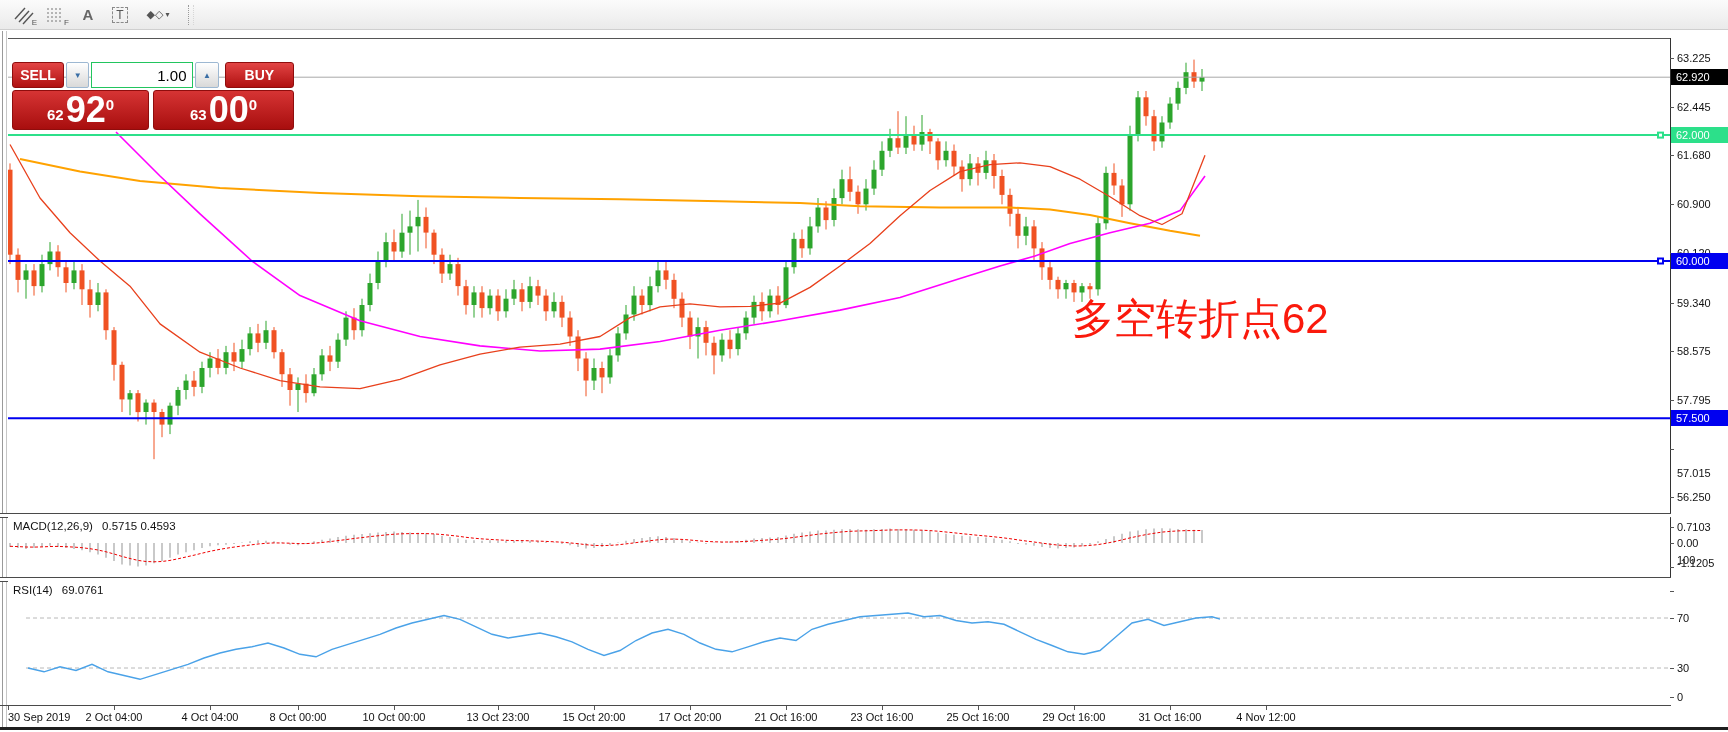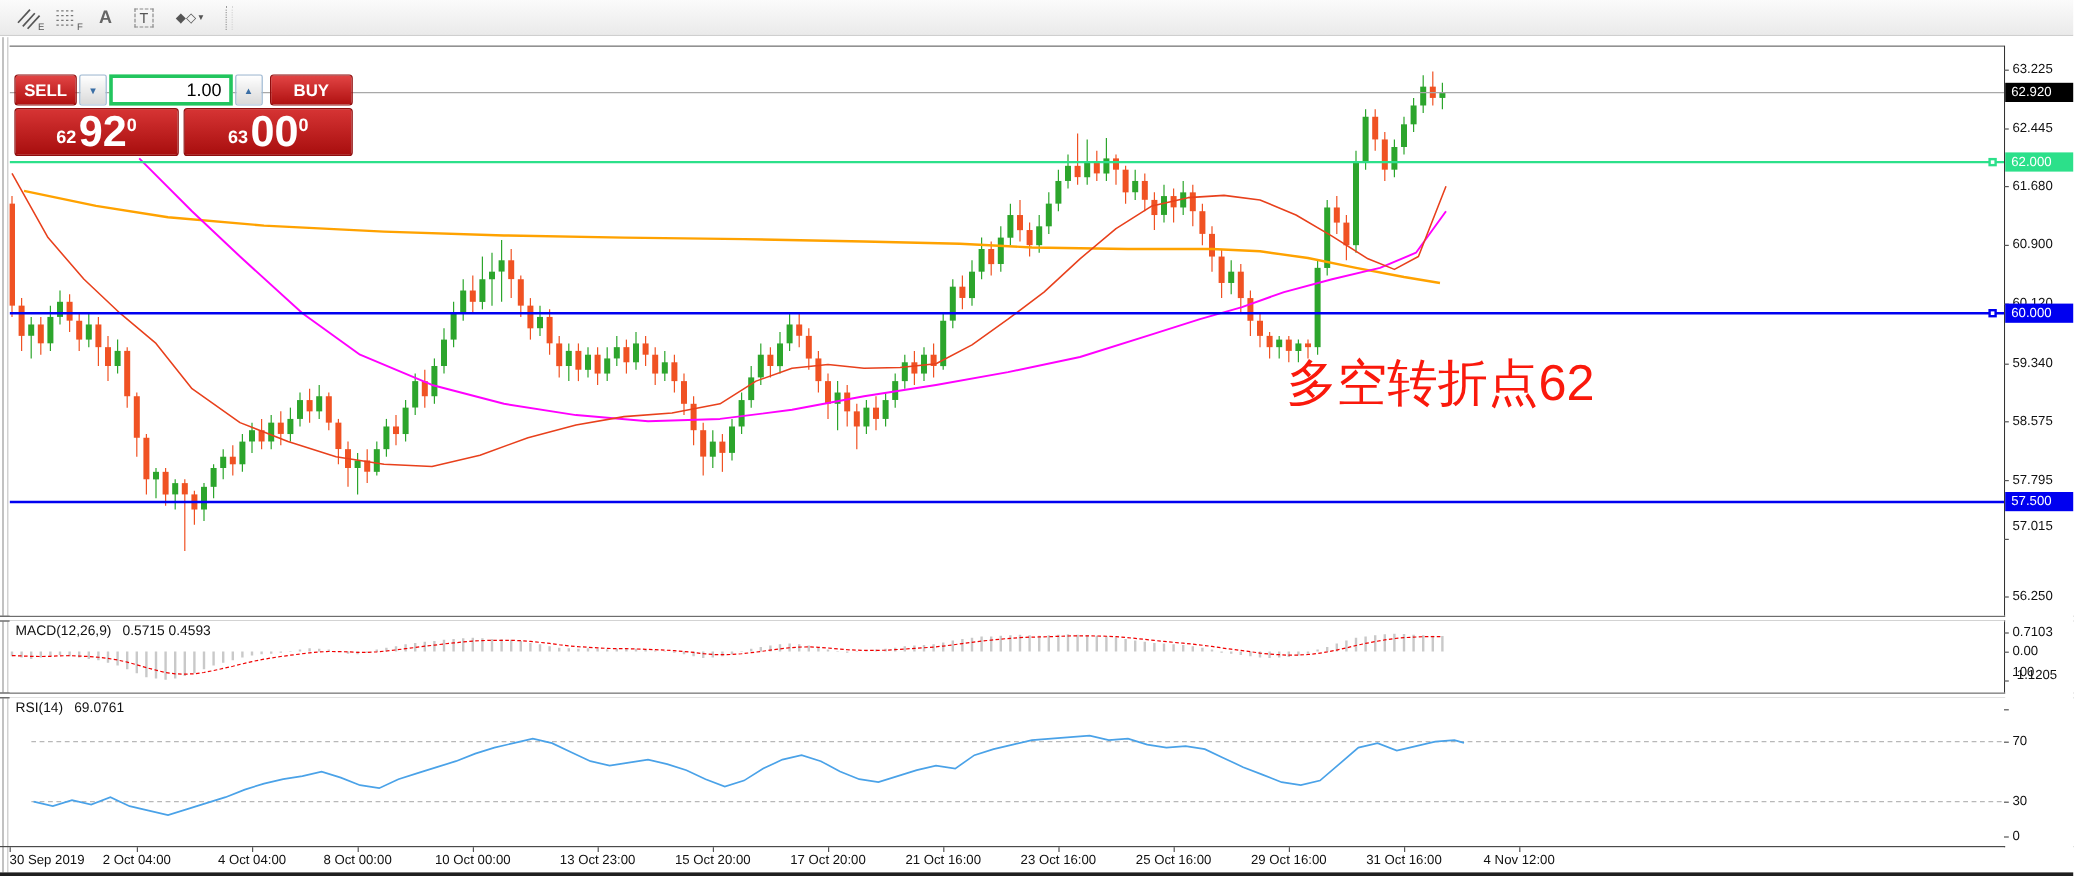--- a/index.html
+++ b/index.html
@@ -34,21 +34,21 @@
   
   .chead{position:absolute;left:14px;top:40px;font-size:12px;font-weight:700;color:#000;white-space:nowrap;}
   .chead .arr{font-size:9px;margin-right:5px;}
   
   .tp{position:absolute;left:12px;top:62px;width:282px;}
   .tprow1{display:flex;height:26px;gap:2px;}
   .redbtn{background:linear-gradient(#e24444,#b01111);border:1px solid #8f0d0d;border-radius:3px;
           color:#fff;font-size:14px;font-weight:700;display:flex;align-items:center;justify-content:center;}
   .spinbtn{width:22px;background:linear-gradient(#fff,#d9d9d9);border:1px solid #9db8d2;border-radius:2px;
            color:#3a6ea5;font-size:8px;display:flex;align-items:center;justify-content:center;}
-  .vol{width:106px;background:#fff;border:3px solid #22c55e;font-size:15px;color:#000;
+  .vol{width:106px;background:#fff;border:1px solid #22c55e;font-size:15px;color:#000;
        display:flex;align-items:center;justify-content:flex-end;padding-right:6px;box-sizing:border-box;}
   .tprow2{display:flex;margin-top:2px;height:40px;gap:4px;}
   .pxbox{background:linear-gradient(#d63434,#a80e0e);border:1px solid #8f0d0d;border-radius:3px;color:#fff;
          display:flex;align-items:flex-end;justify-content:center;padding-bottom:2px;}
   .px-small{font-size:15px;font-weight:700;margin:0 2px 4px 0;}
   .px-big{font-size:36px;font-weight:700;line-height:34px;}
   .px-sup{font-size:15px;font-weight:700;position:relative;top:-14px;}
   
   .anno{position:absolute;left:1072px;top:291px;font-size:42px;font-weight:400;white-space:nowrap;}
   .corner{position:absolute;left:1701px;top:33px;width:24px;height:15px;background:#000;
@@ -612,21 +612,21 @@
       <div class="axlbl" style="left: 6px; top: 166.333px;">60.900</div>
       <div class="axtick" style="left: -1px; top: 222.426px;"></div>
       <div class="axlbl" style="left: 6px; top: 215.426px;">60.120</div>
       <div class="axtick" style="left: -1px; top: 271.518px;"></div>
       <div class="axlbl" style="left: 6px; top: 264.518px;">59.340</div>
       <div class="axtick" style="left: -1px; top: 319.666px;"></div>
       <div class="axlbl" style="left: 6px; top: 312.666px;">58.575</div>
       <div class="axtick" style="left: -1px; top: 368.759px;"></div>
       <div class="axlbl" style="left: 6px; top: 361.759px;">57.795</div>
       <div class="axtick" style="left: -1px; top: 417.851px;"></div>
-      <div class="axlbl" style="left: 6px; top: 401px;">57.015</div>
+      <div class="axlbl" style="left: 6px; top: 435px;">57.015</div>
       <div class="axtick" style="left: -1px; top: 466px;"></div>
       <div class="axlbl" style="left: 6px; top: 459px;">56.250</div>
       <div class="badge" style="left: 0px; top: 96.1003px; background: rgb(44, 224, 138);">62.000</div>
       <div class="badge" style="left: 0px; top: 221.978px; background: rgb(0, 0, 240);">60.000</div>
       <div class="badge" style="left: 0px; top: 379.326px; background: rgb(0, 0, 240);">57.500</div>
       <div class="badge" style="left: 0px; top: 38.1964px; background: rgb(0, 0, 0);">62.920</div>
       <div class="axtick" style="left: -1px; top: 496.48px;"></div>
       <div class="axlbl" style="left: 6px; top: 489.48px;">0.7103</div>
       <div class="axtick" style="left: -1px; top: 512px;"></div>
       <div class="axlbl" style="left: 6px; top: 505px;">0.00</div>

